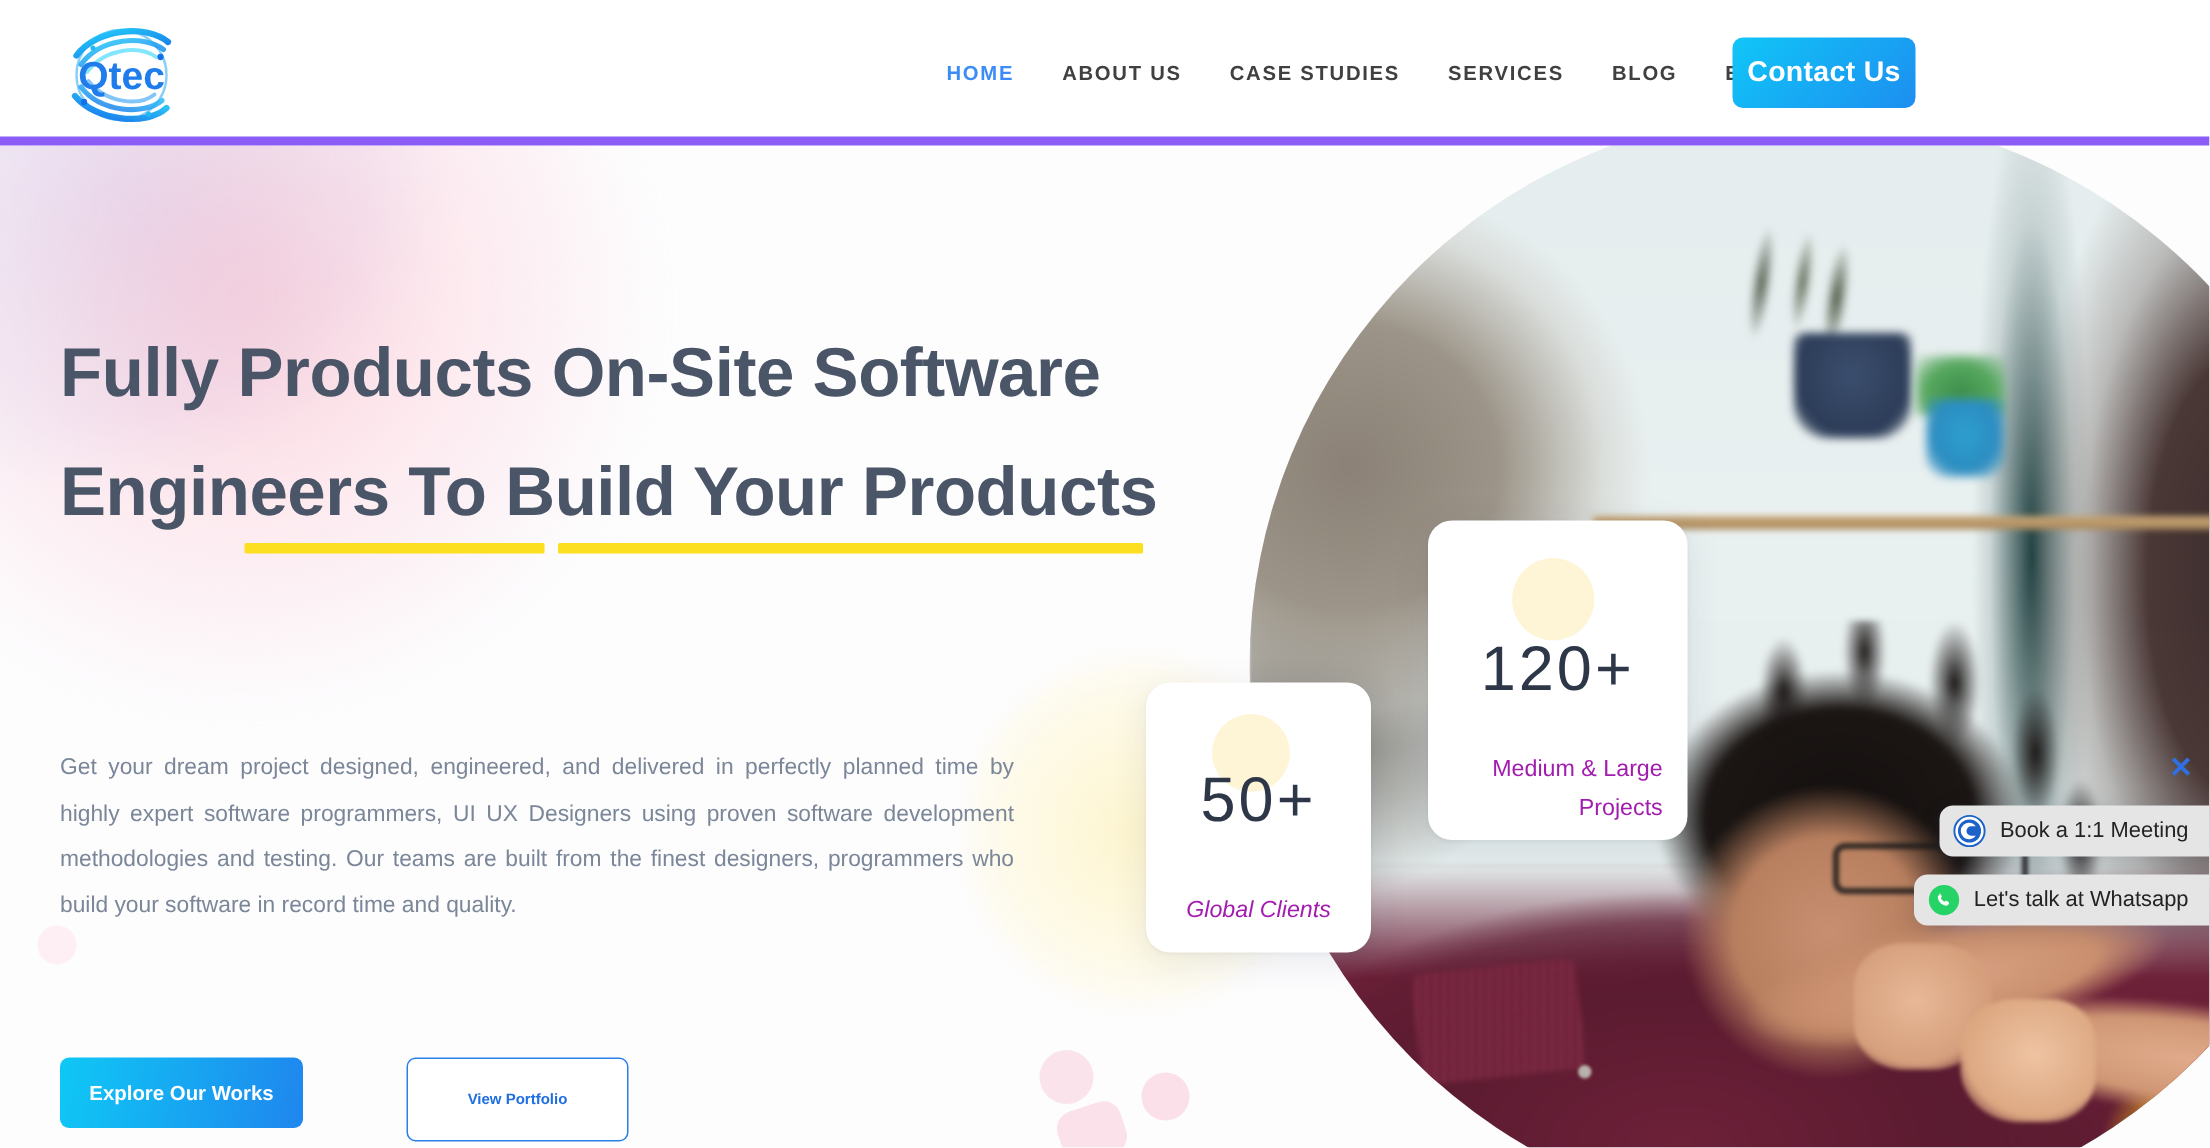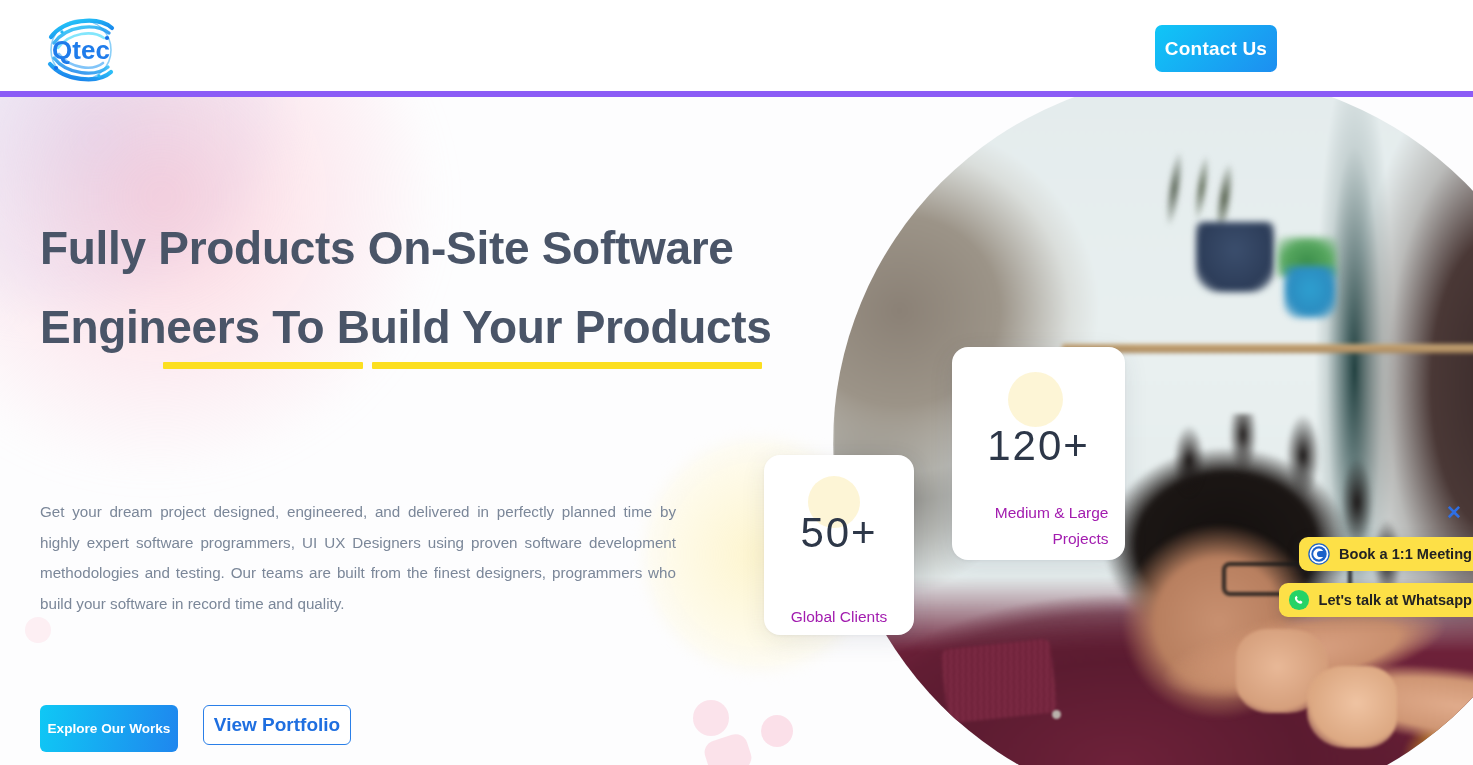--- a/index.html
+++ b/index.html
@@ -83,30 +83,30 @@
   .ul-2 { left:372px; top:265px; width:390px; }
 
   .lede {
     position:absolute; left:40px; top:400px; width:636px;
     font-size:15.2px; line-height:30.6px; color:#7b8799;
     text-align:justify;
   }
 
   .cta-row { position:absolute; left:40px; top:608px; display:flex; gap:25px; }
   .btn-primary {
-    width:138px; height:47px; border-radius:6px; border:none;
+    width:162px; height:47px; border-radius:6px; border:none;
     background:linear-gradient(100deg,#0fc8f5 0%,#1f86ee 100%);
     color:#fff; font-size:13.6px; font-weight:bold; cursor:pointer;
     display:flex; align-items:center; justify-content:center;
   }
   .btn-outline {
-    width:148px; height:40px; border-radius:6px;
+    width:148px; height:56px; border-radius:6px;
     border:1.6px solid #2a7fe8; background:#fff;
-    color:#1f6fe0; font-size:19px; font-weight:bold; cursor:pointer;
-    display:flex; align-items:center; justify-content:center;
+    color:#1f6fe0; font-size:10px; font-weight:bold; cursor:pointer;
+    display:flex; align-items:center; justify-content:center;margin-left:44px;
   }
 
   
   .photo-wrap {
     position:absolute; left:833px; top:-23px;
     width:740px; height:740px; border-radius:50%;
     overflow:hidden;
   }
   .photo {
     position:absolute; inset:0;
@@ -230,39 +230,39 @@
     position:relative; font-size:42px; font-weight:400;
     color:#2d3748; letter-spacing:2px; z-index:2;
   }
   .stat-label {
     position:relative; font-size:15.5px; line-height:26px;
     color:#a21caf; text-align:right; z-index:2;
   }
   .card-50 { left:764px; top:358px; width:150px; height:180px; }
   .card-50 .halo { left:44px; top:21px; width:52px; height:52px; }
   .card-50 .stat-num { margin-top:54px; }
-  .card-50 .stat-label { margin-top:21px; }
+  .card-50 .stat-label { margin-top:11px;font-style:italic; }
   .card-120 { left:952px; top:250px; width:173px; height:213px; }
   .card-120 .halo { left:56px; top:25px; width:55px; height:55px; }
   .card-120 .stat-num { margin-top:75px; }
   .card-120 .stat-label { margin-top:4px; width:140px; }
 
   
   .widgets { position:absolute; right:0; top:440px; z-index:70; }
   .close-x {
     position:absolute; right:8px; top:-35px; width:22px; height:22px;
     cursor:pointer; color:#2f6fe4; font-size:19px; font-weight:bold;
     line-height:22px; text-align:center;
   }
   .widget {
-    position:relative; background:#fde047; border-radius:9px 0 0 9px;
+    position:relative; background:#e5e5e5; border-radius:9px 0 0 9px;
     box-shadow:0 3px 14px rgba(40,50,80,.16);
     height:34px; display:flex; align-items:center;
-    margin-bottom:12px; padding:0 1px 0 9px;
-    cursor:pointer; margin-left:auto; width:max-content;font-weight:bold;
+    margin-bottom:12px; padding:0 14px 0 9px;
+    cursor:pointer; margin-left:auto; width:max-content;
   }
   .widget-label { font-size:14.6px; color:#232323; white-space:nowrap; margin-left:9px; }
   .wi { width:22px; height:22px; flex:0 0 22px; display:block; }
 </style>
 </head>
 <body>
 
 <div class="header">
 
   <div class="logo">
@@ -285,20 +285,28 @@
       <path d="M16 48 C29 65, 58 67, 70 57" fill="none" stroke="url(#lg2)" stroke-width="3.4" stroke-linecap="round" opacity=".85"></path>
       <path d="M21 44 C33 59, 55 61, 65 53" fill="none" stroke="#2f9ef5" stroke-width="2.6" stroke-linecap="round" opacity=".6"></path>
       <circle cx="69" cy="28" r="2.1" fill="#1470e8"></circle>
       <circle cx="24" cy="22" r="1.7" fill="#25b8f7"></circle>
       <circle cx="18" cy="58" r="2.1" fill="#1470e8"></circle>
       <circle cx="61" cy="66" r="1.7" fill="#25b8f7"></circle>
       <text x="43" y="49" text-anchor="middle" font-family="Liberation Sans, sans-serif" font-size="26" font-weight="bold" fill="#1f7ceb">Qtec</text>
     </svg>
   </div>
 
+  <div class="nav">
+    <a class="nav-item active">HOME</a>
+    <a class="nav-item">ABOUT US</a>
+    <a class="nav-item">CASE STUDIES</a>
+    <a class="nav-item">SERVICES</a>
+    <a class="nav-item">BLOG</a>
+    <a class="nav-item">E-BOOK</a>
+  </div>
 
   <button class="contact-btn">Contact Us</button>
 </div>
 
 <div class="hero">
 
   <div class="blob blob-blue"></div>
   <div class="blob blob-pink"></div>
   <div class="blob blob-yellow-big"></div>
   <div class="blob blob-sun"></div>

